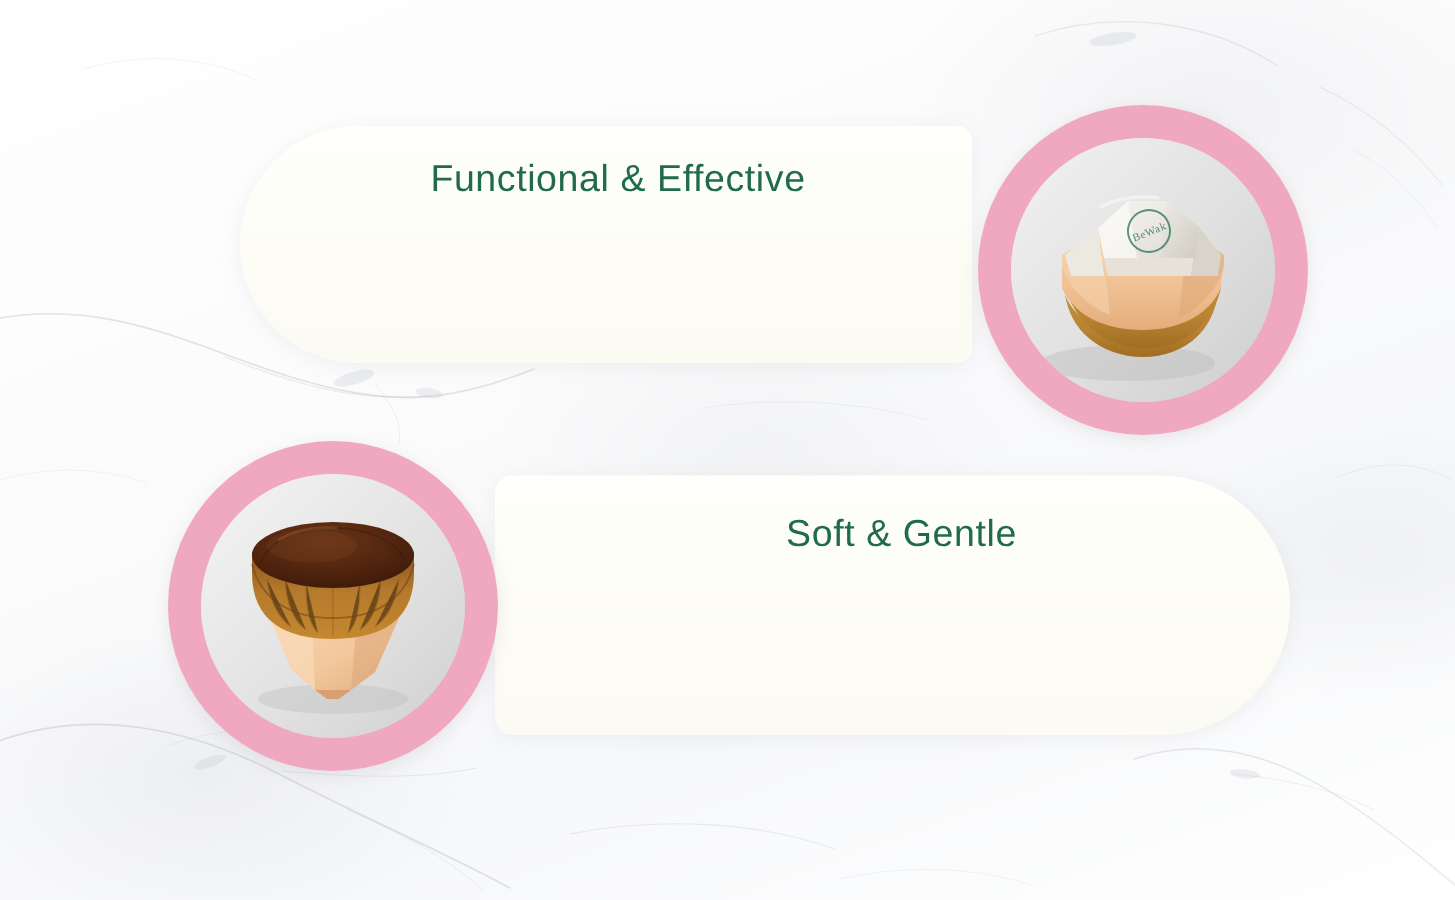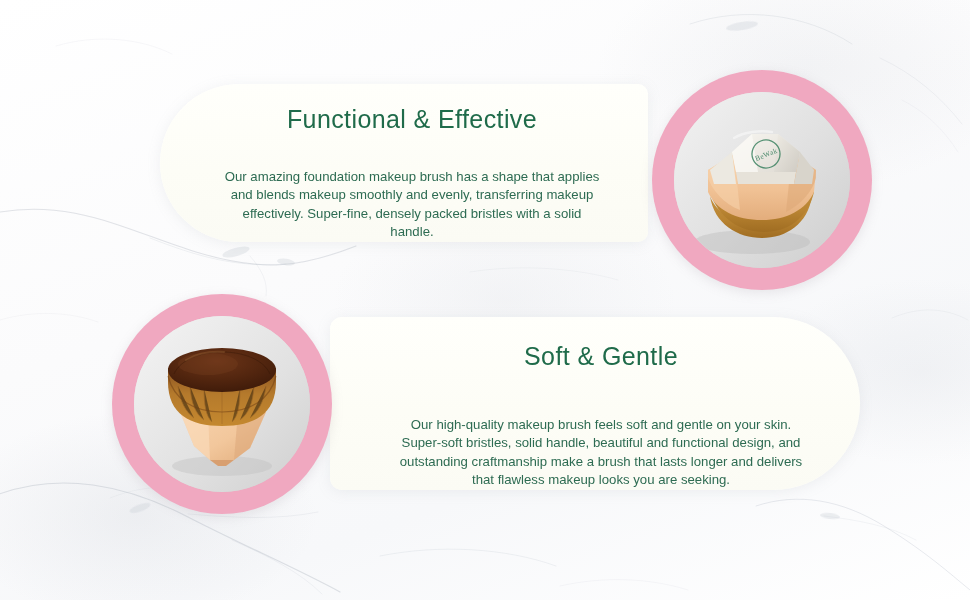--- a/index.html
+++ b/index.html
@@ -32,21 +32,21 @@
     left:160px;top:84px;width:488px;height:158px;
     border-radius:79px 10px 10px 79px;
   }
   #card-bottom{
     left:330px;top:317px;width:530px;height:173px;
     border-radius:12px 87px 87px 12px;
   }
 
   .card-inner{
     position:absolute;left:0;right:0;top:0;bottom:0;
-    display:flex;flex-direction:column;align-items:center;justify-content:space-between;
+    display:flex;flex-direction:column;align-items:center;justify-content:flex-start;
     text-align:center;
   }
   #card-top .card-inner{padding:22px 46px 0 62px;}
   #card-bottom .card-inner{padding:26px 46px 0 58px;}
 
   .heading{
     color:#1f6b4a;
     font-size:25px;
     font-weight:400;
     letter-spacing:.4px;
@@ -118,21 +118,20 @@
       <ellipse cx="742" cy="26" rx="16" ry="4" transform="rotate(-9 742 26)"></ellipse>
       <ellipse cx="140" cy="508" rx="11" ry="3.4" transform="rotate(-20 140 508)"></ellipse>
       <ellipse cx="830" cy="516" rx="10" ry="3" transform="rotate(6 830 516)"></ellipse>
       <ellipse cx="404" cy="220" rx="8" ry="2.6" transform="rotate(-12 404 220)"></ellipse>
     </g>
   </svg>
 
   <div class="card" id="card-top">
     <div class="card-inner">
       <h2 class="heading">Functional &amp; Effective</h2>
-      <p class="body-text">Our amazing foundation makeup brush has a shape that applies and blends makeup smoothly and evenly, transferring makeup effectively. Super-fine, densely packed bristles with a solid handle.</p>
     </div>
   </div>
 
   <div class="product-circle" id="circle-top">
     <div class="ring"></div>
     <div class="ring-inner">
       <svg class="photo" viewBox="0 0 176 176">
         <defs>
           <linearGradient id="bgTop" x1="0" y1="0" x2="1" y2="1">
             <stop offset="0%" stop-color="#f2f2f2"></stop>
@@ -185,21 +184,20 @@
 
         <path d="M60 46 C 70 40, 86 38, 98 40" stroke="#ffffff" stroke-width="2.4" fill="none" opacity=".45" stroke-linecap="round"></path>
       </svg>
     </div>
     <span class="sr">Faceted hexagonal makeup brush seen from above showing the cream top cap with a circular brand logo, peach faceted body and amber bristle base</span>
   </div>
 
   <div class="card" id="card-bottom">
     <div class="card-inner">
       <h2 class="heading">Soft &amp; Gentle</h2>
-      <p class="body-text">Our high-quality makeup brush feels soft and gentle on your skin. Super-soft bristles, solid handle, beautiful and functional design, and outstanding craftmanship make a brush that lasts longer and delivers that flawless makeup looks you are seeking.</p>
     </div>
   </div>
 
   <div class="product-circle" id="circle-bottom">
     <div class="ring"></div>
     <div class="ring-inner">
       <svg class="photo" viewBox="0 0 176 176">
         <defs>
           <linearGradient id="bgBot" x1="0" y1="0" x2="1" y2="1">
             <stop offset="0%" stop-color="#f4f4f4"></stop>

